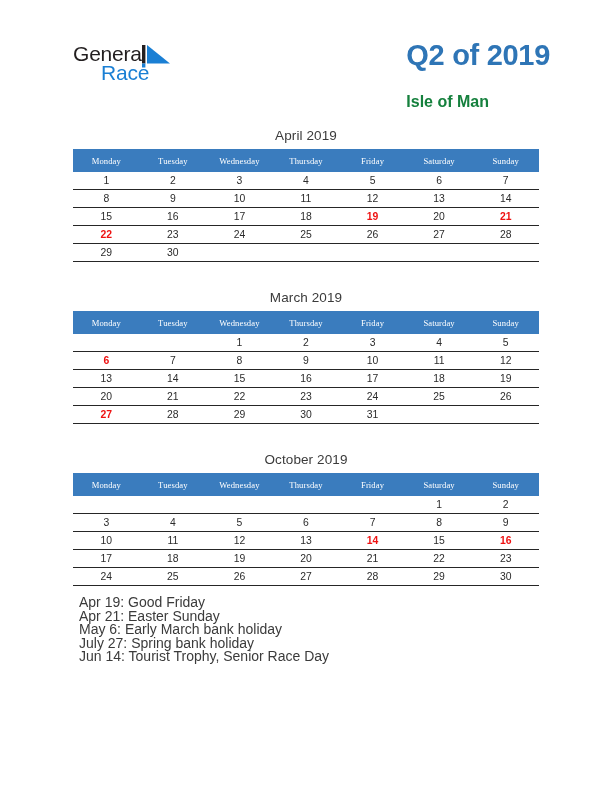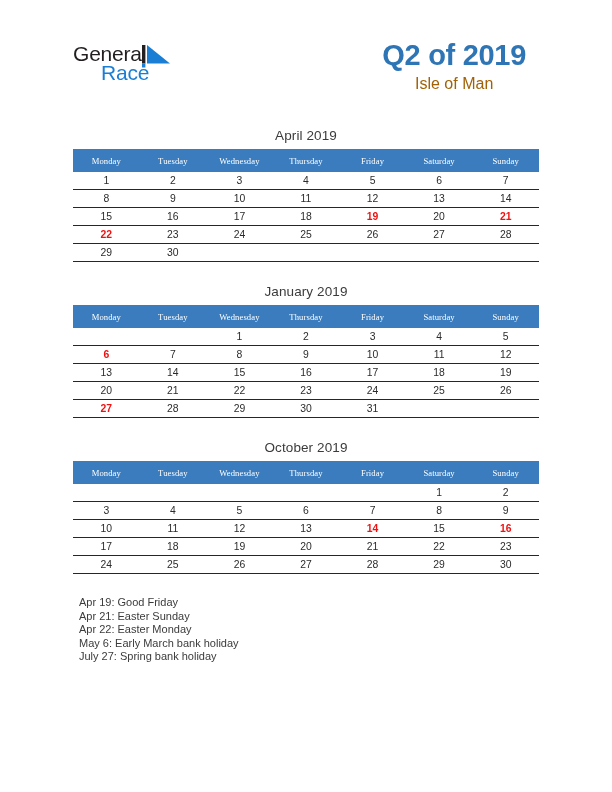--- a/index.html
+++ b/index.html
@@ -50,51 +50,51 @@
   .brand-mark {
     position: absolute;
     left: 69px;
     top: 3px;
     width: 30px;
     height: 24px;
   }
 
   .title-block {
     position: absolute;
-    right: 86px;
+    right: 62px;
     top: 38px;
-    text-align: center;
+    text-align: left;
   }
   .quarter-title {
     font-size: 29px;
     font-weight: bold;
     color: #2e75b6;
     line-height: 34px;
     letter-spacing: -0.3px;
     white-space: nowrap;
   }
   .country-title {
     font-size: 16px;
-    font-weight: normal;
-    color: #a16207;
+    font-weight: bold;
+    color: #15803d;
     line-height: 20px;
-    margin-top: 2px;
+    margin-top: 20px;
     white-space: nowrap;
   }
 
   
   .months {
     position: absolute;
     left: 0;
     top: 128px;
     width: 612px;
   }
   .month-block {
     width: 466px;
-    margin: 0 auto 22px auto;
+    margin: 0 auto 28px auto;
   }
   .month-name {
     text-align: center;
     font-size: 13.5px;
     color: #3b3b3b;
     padding-bottom: 6px;
     letter-spacing: 0.1px;
   }
   table.cal {
     width: 466px;
@@ -130,21 +130,21 @@
   }
   table.cal td.empty {
     color: transparent;
   }
 
   
   .legend {
     position: absolute;
     left: 79px;
     top: 596px;
-    font-size: 11px;
+    font-size: 14px;
     color: #3b3b3b;
     line-height: 13.6px;
   }
   .legend-item {
     white-space: nowrap;
   }
 </style>
 </head>
 <body>
 
@@ -227,21 +227,21 @@
             <td class=" empty"></td>
             <td class=" empty"></td>
             <td class=" empty"></td>
             <td class=" empty"></td>
             <td class=" empty"></td>
           </tr>
         </tbody>
       </table>
     </div>
     <div class="month-block">
-      <div class="month-name">January 2019</div>
+      <div class="month-name">March 2019</div>
       <table class="cal">
         <thead>
           <tr>
             <th>Monday</th>
             <th>Tuesday</th>
             <th>Wednesday</th>
             <th>Thursday</th>
             <th>Friday</th>
             <th>Saturday</th>
             <th>Sunday</th>
@@ -357,16 +357,16 @@
             <td class="">30</td>
           </tr>
         </tbody>
       </table>
     </div>
   </div>
 
 <div class="legend" id="legend-container">
     <div class="legend-item">Apr 19: Good Friday</div>
     <div class="legend-item">Apr 21: Easter Sunday</div>
-    <div class="legend-item">Apr 22: Easter Monday</div>
     <div class="legend-item">May 6: Early March bank holiday</div>
     <div class="legend-item">July 27: Spring bank holiday</div>
+    <div class="legend-item">Jun 14: Tourist Trophy, Senior Race Day</div>
   </div>
 
 </body></html>

